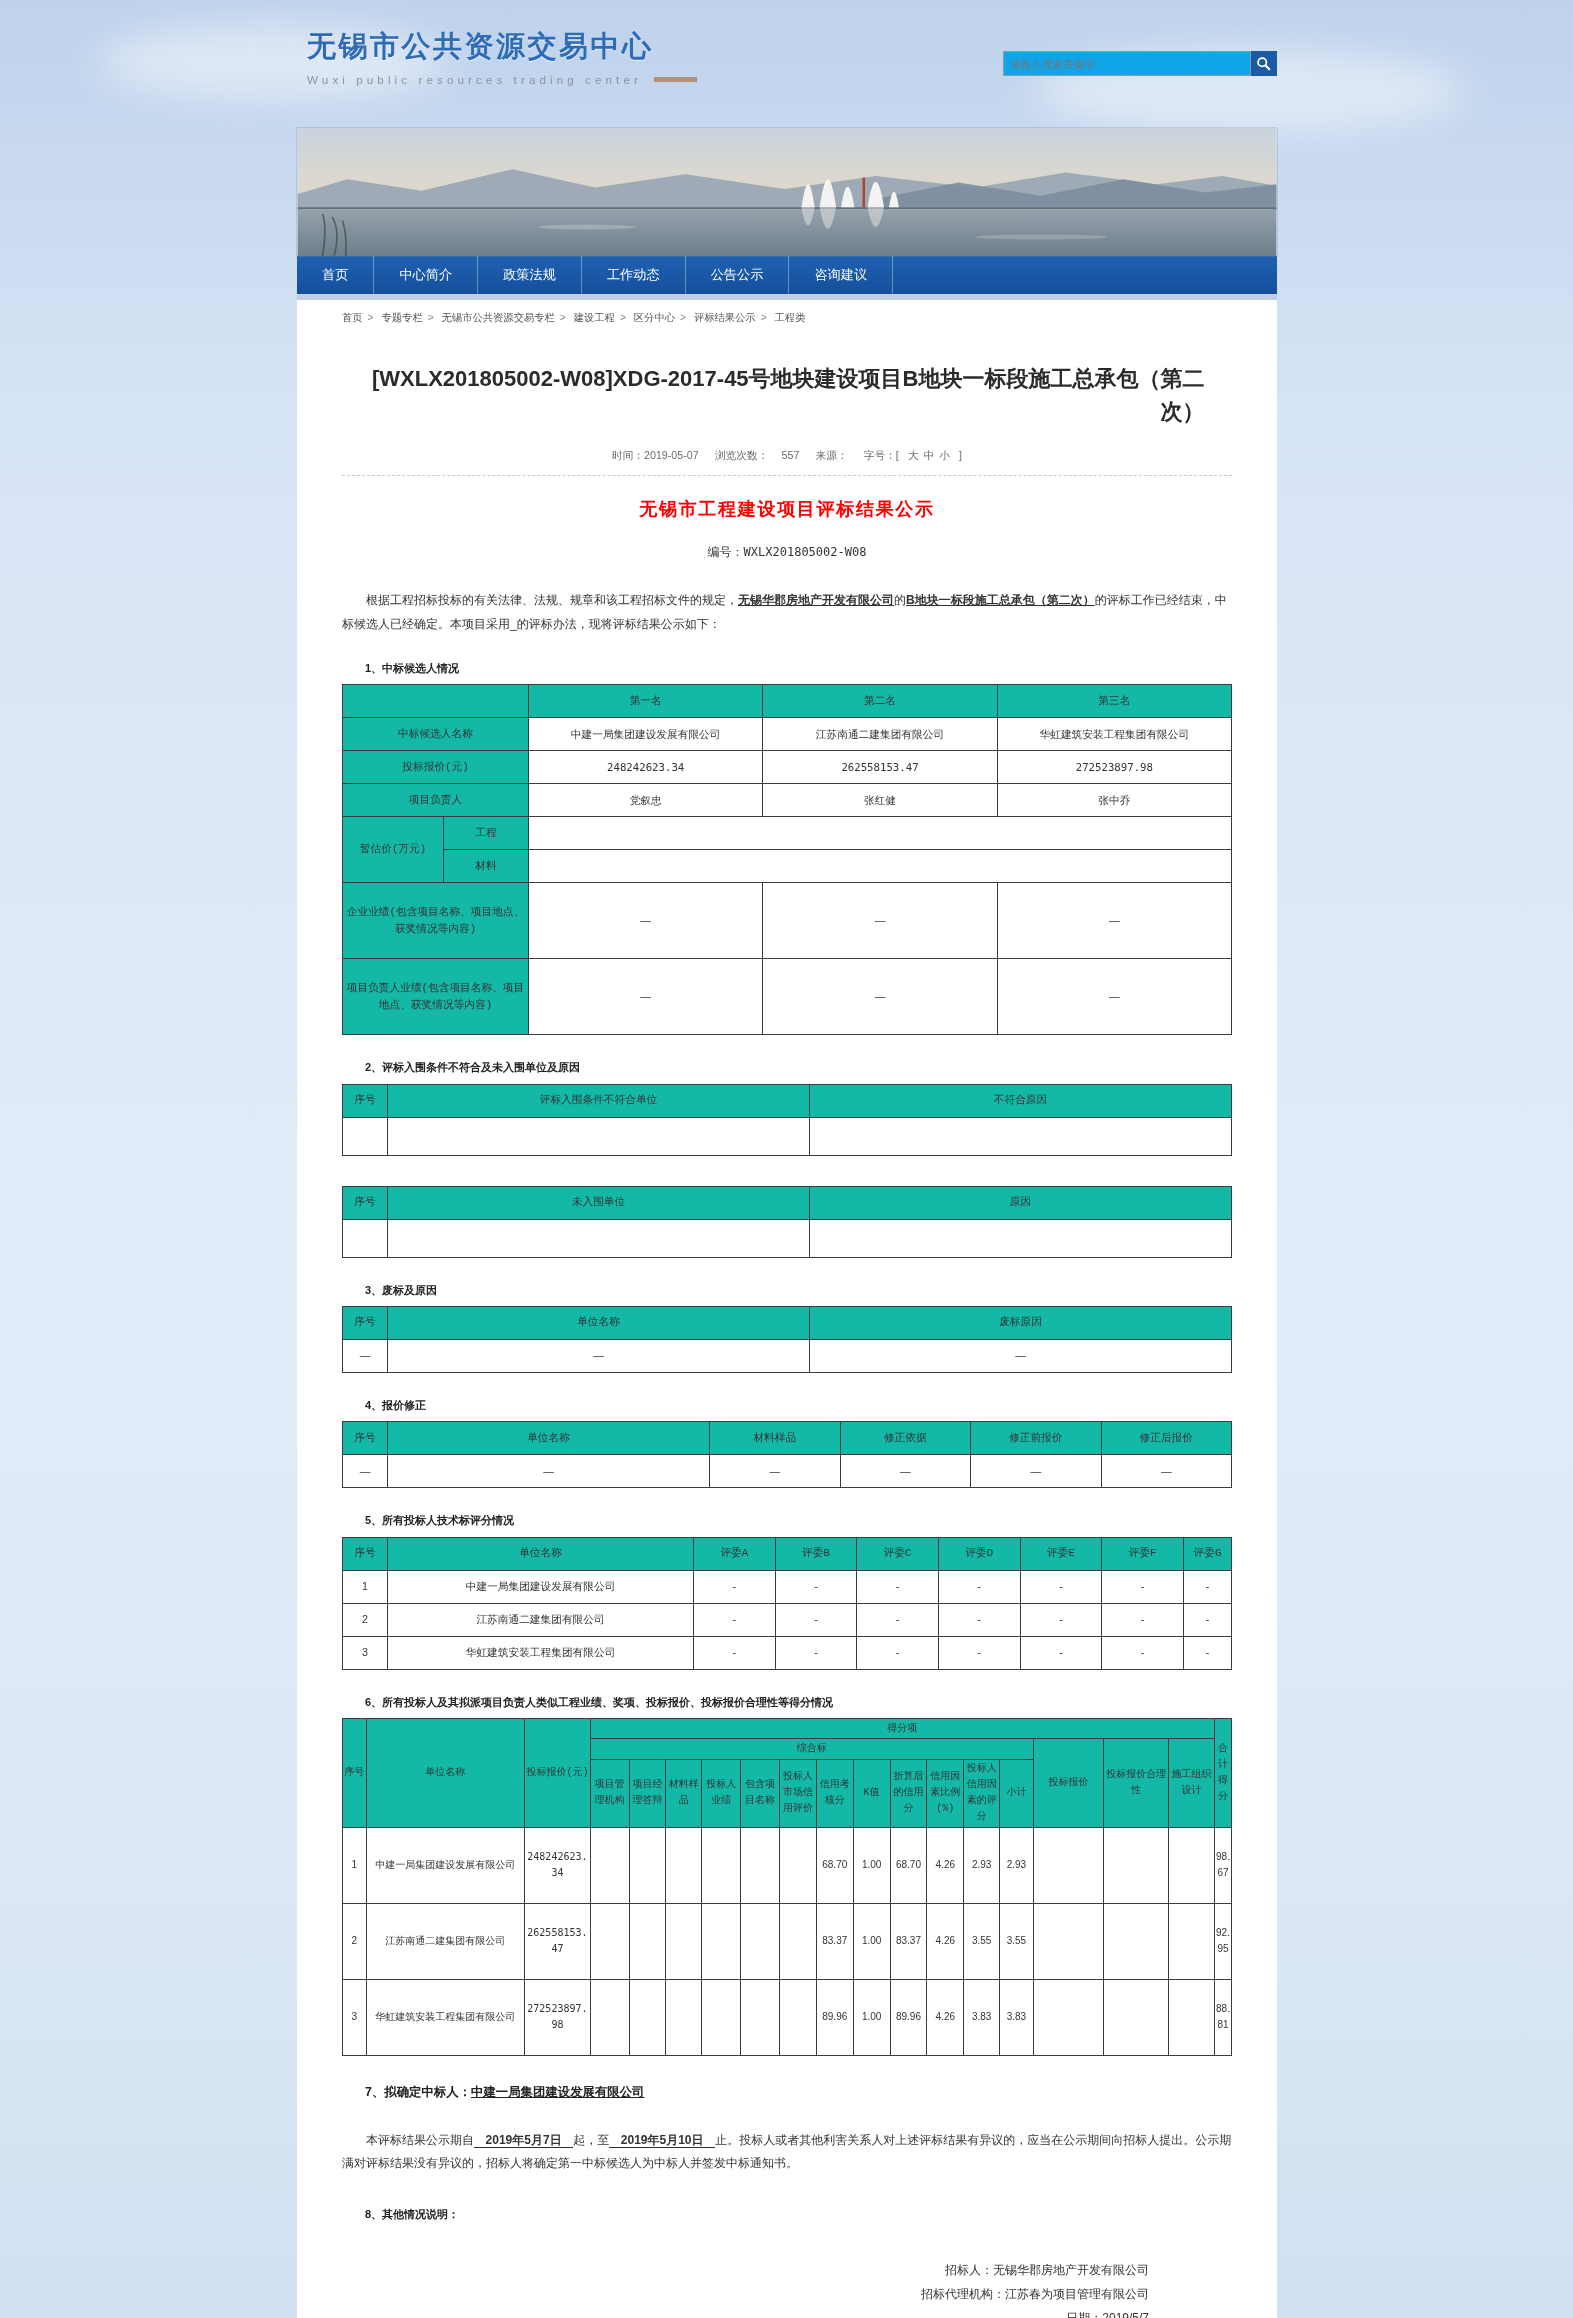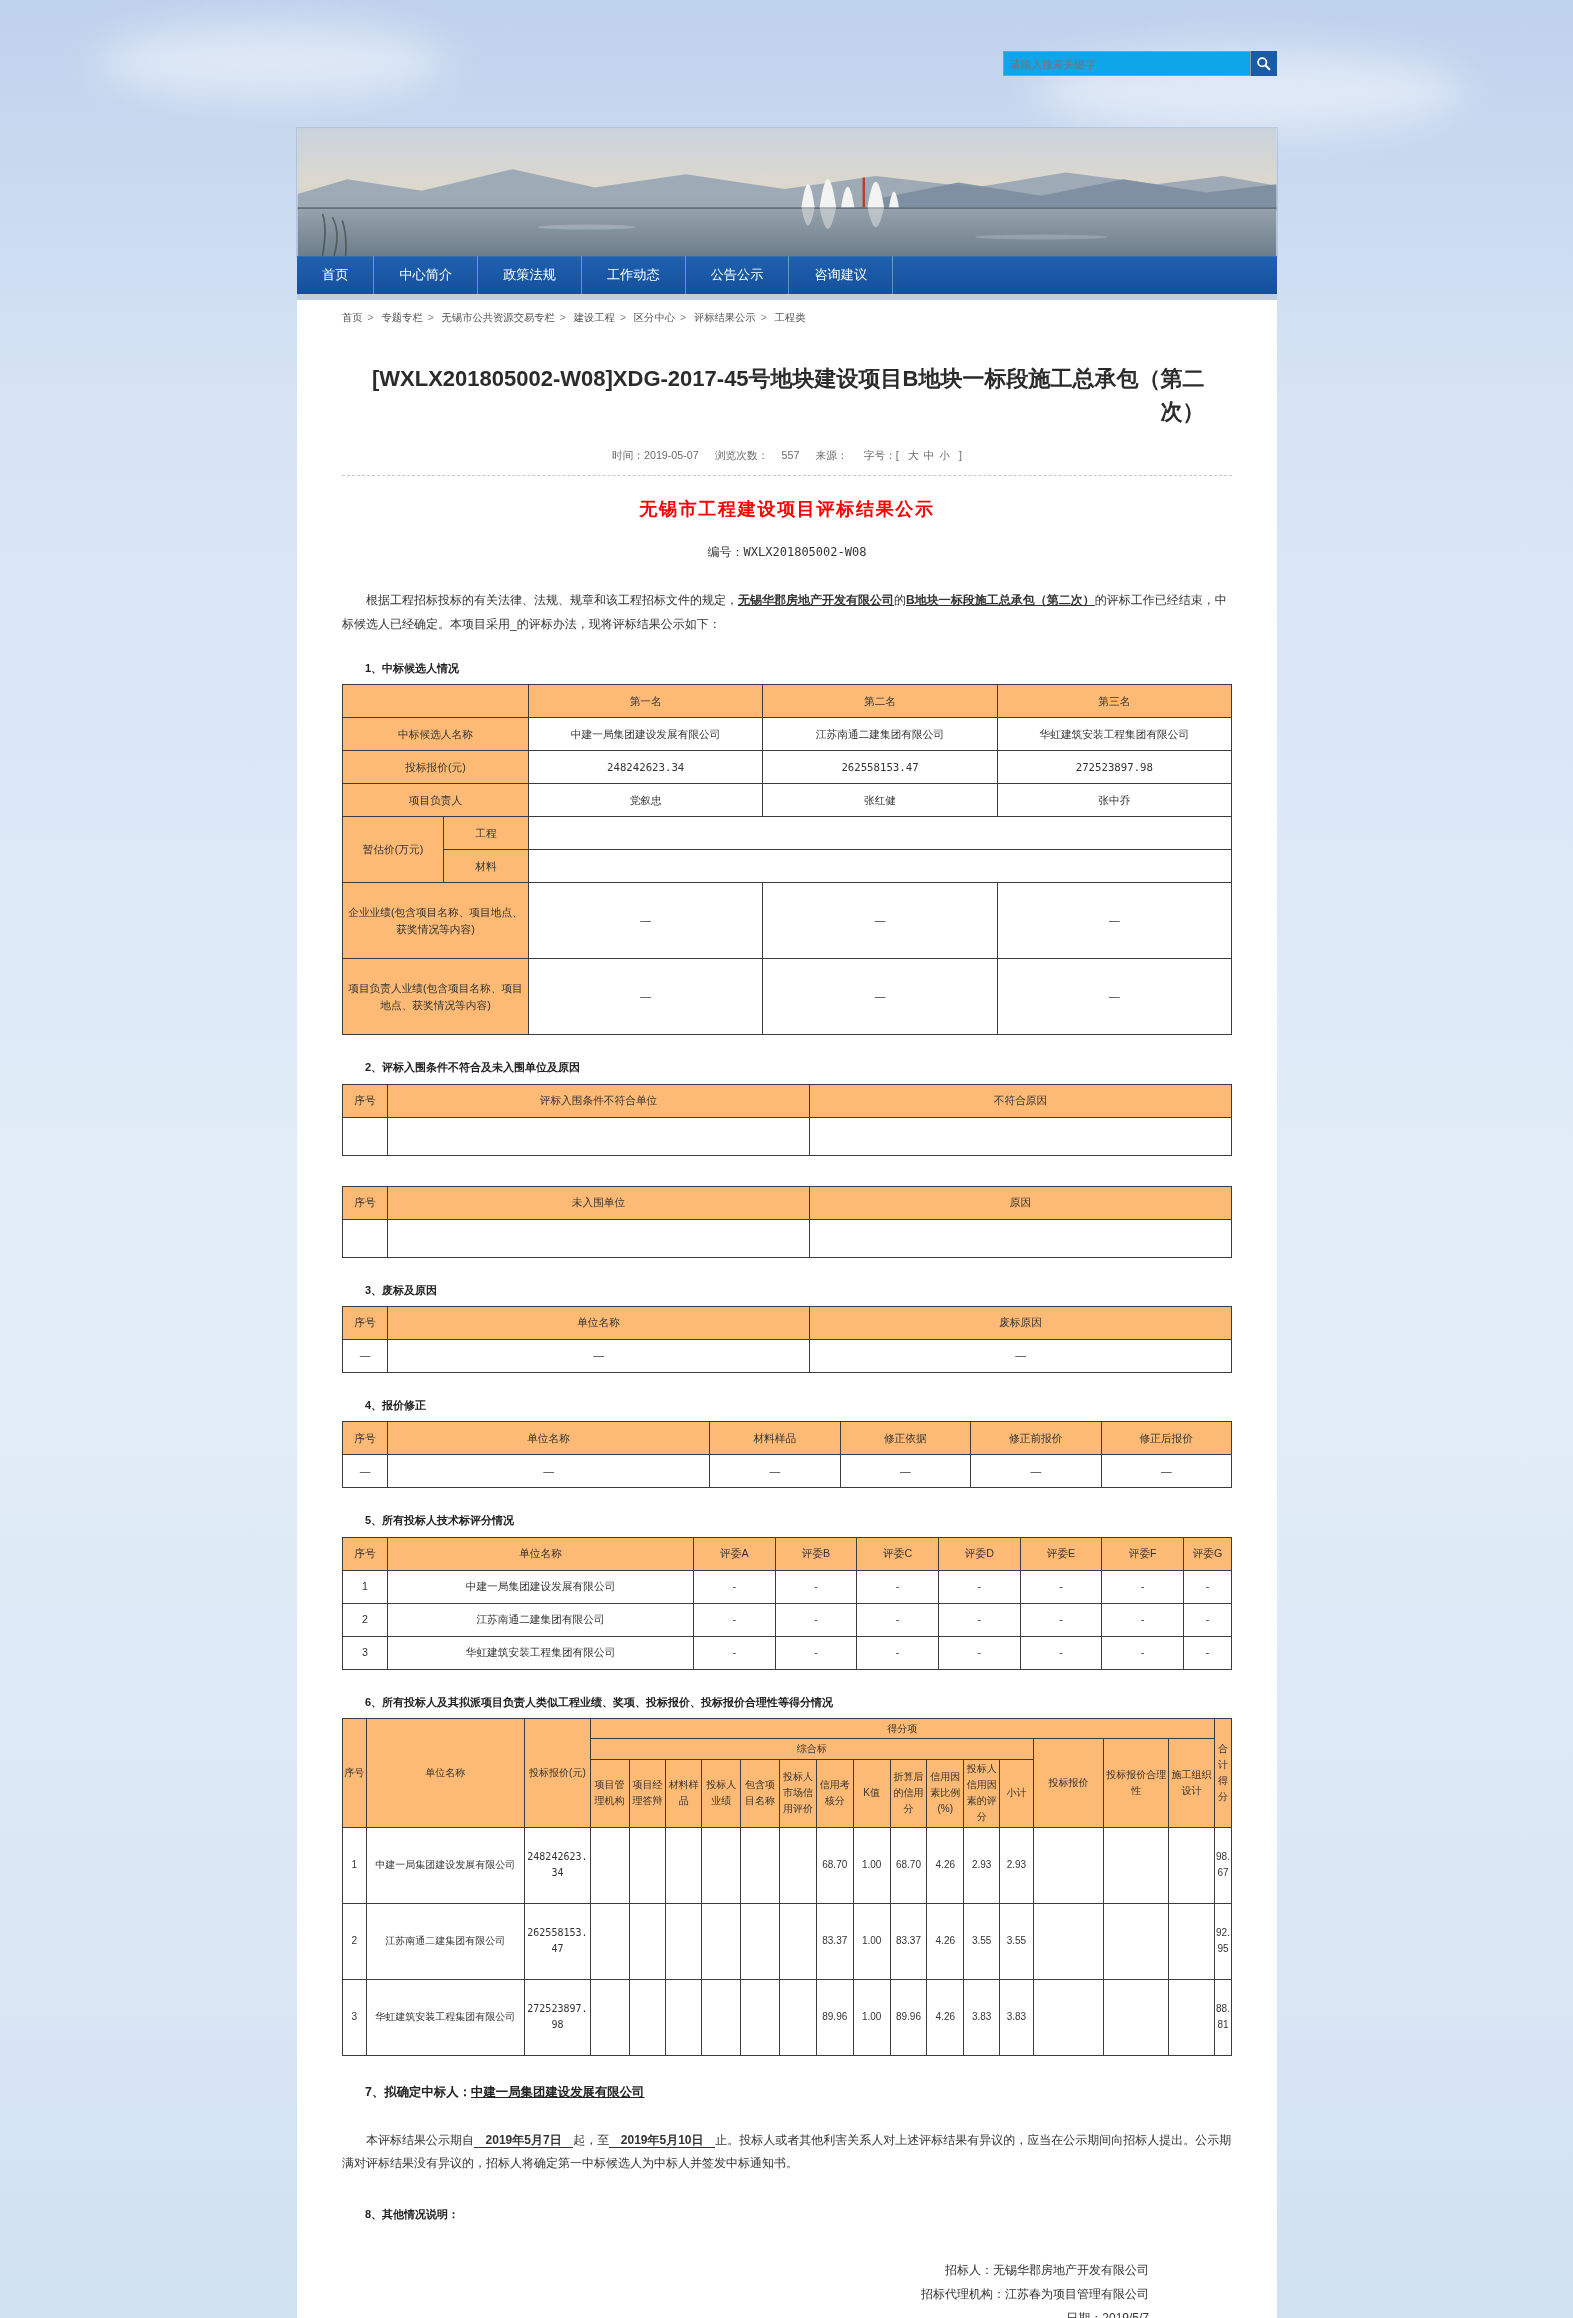--- a/index.html
+++ b/index.html
@@ -56,21 +56,21 @@
   .para { margin-top:28px; font-size:12px; line-height:1.95; color:#333; text-indent:2em; }
   .para b.u { text-decoration:underline; }
   .u-date { font-weight:bold; border-bottom:0.8px solid #333; padding:0 11.6px; }
 
   .sec-head { margin:25px 0 8.3px 23px; font-size:11px; font-weight:bold; color:#222; }
 
   table.tbl { width:100%; border-collapse:collapse; table-layout:fixed; border:1.7px solid #3c3c3c;
     font-size:10.7px; color:#333; background:#fff; }
   table.tbl th, table.tbl td { border:0.8px solid #3c3c3c; padding:5px 3.3px; text-align:center;
     font-weight:normal; word-break:break-all; line-height:1.6; }
-  table.tbl th { background:#fdba74; }
+  table.tbl th { background:#14b8a6;font-family:Liberation Mono, monospace; }
   .h40 td,.h40 th { height:33px; }
   .h46 td { height:38px; }
   .h92 td,.h92 th { height:76px; } .gap36 { height:30px; }
 
   table.tbl6 { font-size:10px; }
   table.tbl6 th, table.tbl6 td { padding:1.7px 0.8px; }
   table.tbl6 td.datarow { height:76px; }
 
   .sec7 { margin:28px 0 0 23px; font-size:12.4px; font-weight:bold; color:#222; }
   .sec7 .winner { text-decoration:underline; }
@@ -79,20 +79,27 @@
 </style>
 </head>
 <body>
 
 <div class="cloud" style="left:99px;top:25px;width:347px;height:74px"></div>
 <div class="cloud" style="left:1034px;top:50px;width:430px;height:83px"></div>
 
 <div class="shell">
 
   <div class="topbar">
+    <div class="logo-wrap">
+      <div class="site-title">无锡市公共资源交易中心</div>
+      <div class="site-sub">
+        <span>Wuxi public resources trading center</span>
+        <span class="sub-dash"></span>
+      </div>
+    </div>
     <div class="search-wrap">
       <input class="search-input" type="text" placeholder="请输入搜索关键字" style="">
       <button class="search-btn">
         <svg width="15" height="15" viewBox="0 0 18 18">
           <circle cx="7.5" cy="7.5" r="5" fill="none" stroke="#fff" stroke-width="2.2"></circle>
           <line x1="11.5" y1="11.5" x2="16" y2="16" stroke="#fff" stroke-width="2.6" stroke-linecap="round"></line>
         </svg>
       </button>
     </div>
   </div>

